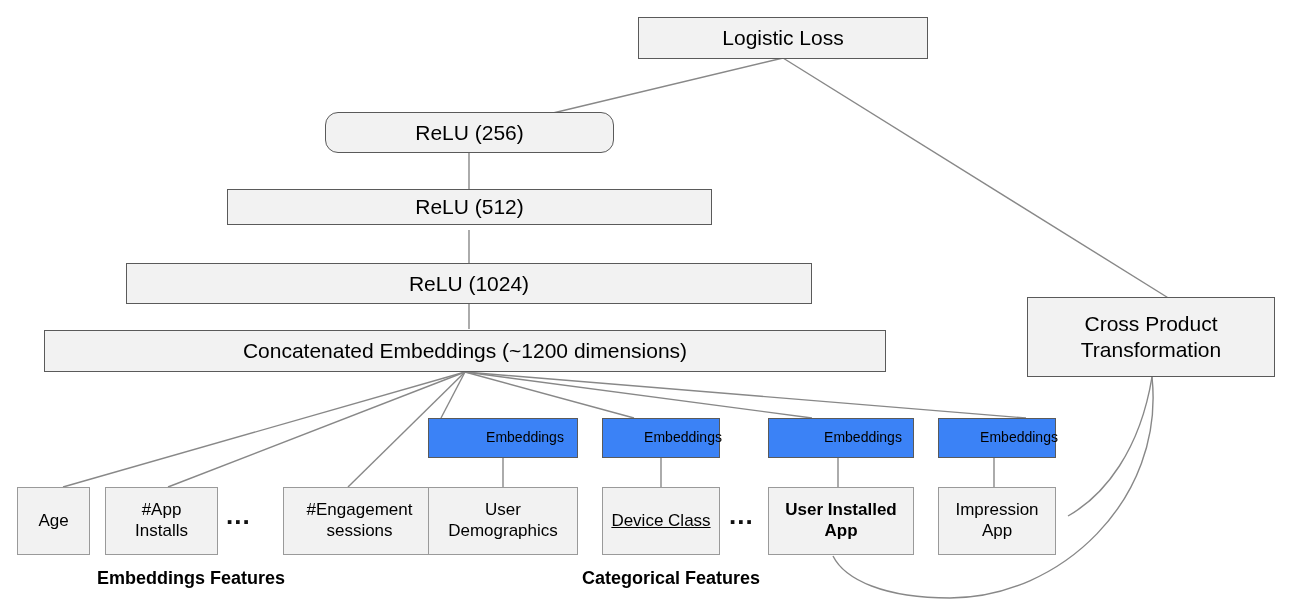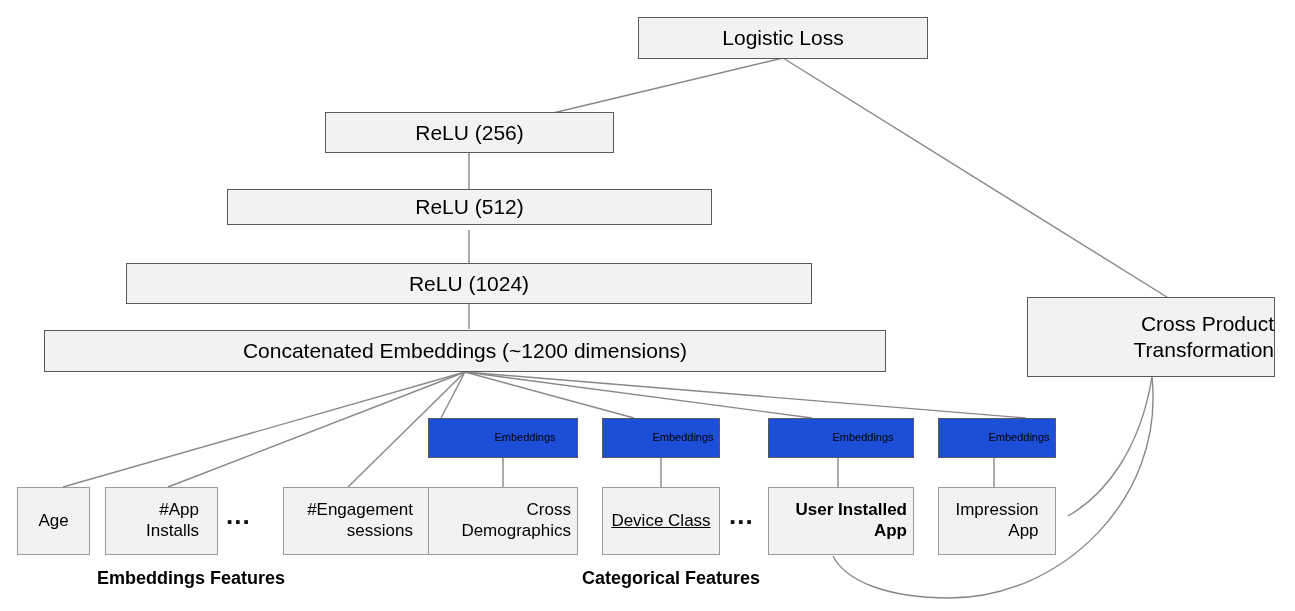--- a/index.html
+++ b/index.html
@@ -26,33 +26,33 @@
     stroke:#888888;
     stroke-width:1.4;
     fill:none;
   }
   .node{
     position:absolute;
     box-sizing:border-box;
     display:flex;
     align-items:center;
     justify-content:center;
-    text-align:right;
+    text-align:center;
     line-height:1.22;
     background:#f2f2f2;
     border:1px solid #9a9a9a;
     z-index:2;
   }
   .node.strong{
     border:1.5px solid #5a5a5a;
   }
   .node.emb{
-    background:#1d4ed8;
+    background:#3b82f6;
     border:1.5px solid #5a5a5a;
-    font-size:11px;
+    font-size:14px;
     padding-left:44px;
   }
   .node.top{ font-size:21px; }
   .node.feat{ font-size:17px; }
   .ellipsis{
     position:absolute;
     font-size:26px;
     font-weight:700;
     letter-spacing:1px;
     color:#111;
@@ -96,21 +96,21 @@
     <line x1="994" y1="458" x2="994" y2="487"></line>
 
     <path d="M 1152 377 C 1165 500 1060 598 950 598 C 885 598 845 580 833 556"></path>
     <path d="M 1152 377 C 1140 450 1105 495 1068 516"></path>
   </svg>
 
   <div class="node strong top" style="left:638px; top:17px; width:290px; height:42px;">
     <span>Logistic Loss</span>
   </div>
 
-  <div class="node strong top" style="left:325px; top:112px; width:289px; height:41px;">
+  <div class="node strong top" style="left:325px; top:112px; width:289px; height:41px;border-radius:13px;">
     <span>ReLU (256)</span>
   </div>
 
   <div class="node strong top" style="left:227px; top:189px; width:485px; height:36px;">
     <span>ReLU (512)</span>
   </div>
 
   <div class="node strong top" style="left:126px; top:263px; width:686px; height:41px;">
     <span>ReLU (1024)</span>
   </div>
@@ -143,21 +143,21 @@
     <span>#App Installs</span>
   </div>
   <div class="ellipsis" style="left:226px; top:500px;">
     <span>...</span>
   </div>
   <div class="node feat" style="left:255px; top:487px; width:153px; height:68px; padding:0 22px;margin-left:28px;">
     <span>#Engagement sessions</span>
   </div>
 
   <div class="node feat" style="left:428px; top:487px; width:150px; height:68px; padding:0 6px;">
-    <span>Cross Demographics</span>
+    <span>User Demographics</span>
   </div>
   <div class="node feat" style="left:602px; top:487px; width:118px; height:68px; padding:0 6px;text-decoration:underline;">
     <span>Device Class</span>
   </div>
   <div class="ellipsis" style="left:729px; top:500px;">
     <span>...</span>
   </div>
   <div class="node feat" style="left:768px; top:487px; width:146px; height:68px; padding:0 6px;font-weight:bold;">
     <span>User Installed App</span>
   </div>

